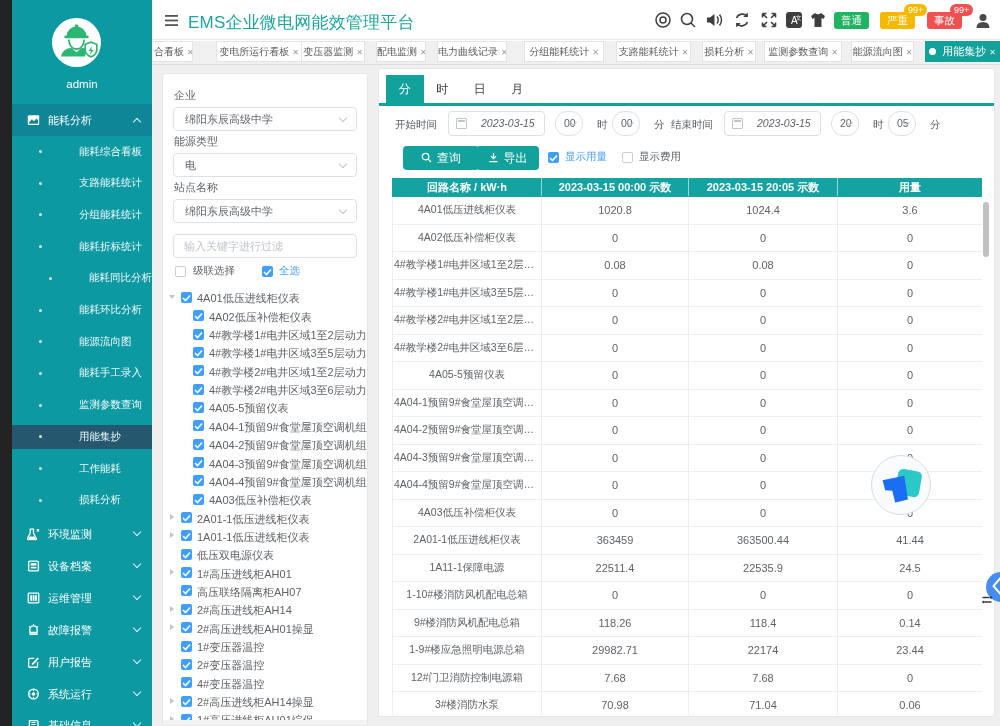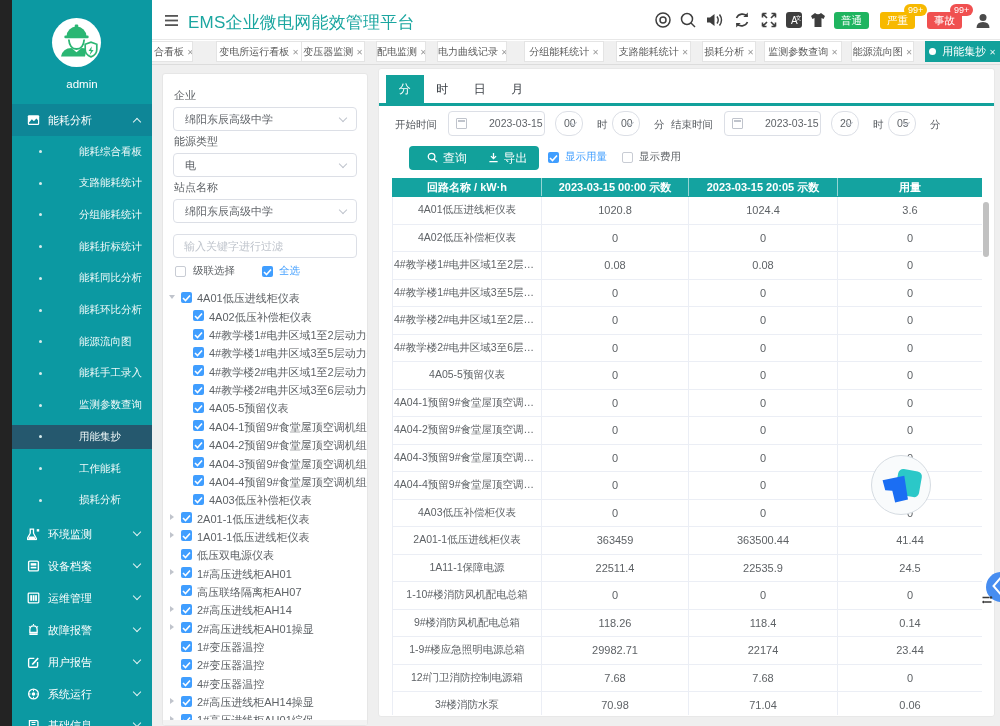--- a/index.html
+++ b/index.html
@@ -43,21 +43,21 @@
 .trow .ar.open { transform:rotate(90deg); }
 .trow .tx { position:absolute; top:2.5px; font-size:11px; color:#5E6266; white-space:nowrap; }
 #rcard { position:absolute; left:226px; top:3px; width:617px; height:649px; background:#fff; border:1px solid #E8E8E8; border-radius:3px; }
 #ptabs { position:absolute; left:0; top:6px; width:615px; height:31px; border-bottom:3px solid #12A19B; }
 .ptab { position:absolute; top:0; width:37.5px; height:28px; font-size:12px; color:#3A3F45; text-align:center; line-height:28px; }
 .ptab.act { background:#12A19B; color:#fff; }
 .flbl { position:absolute; font-size:10.5px; color:#5A5E63; top:49px; }
 .din { position:absolute; top:42px; height:25px; border:1px solid #DCDFE6; border-radius:4px; background:#fff; font-size:10.5px; color:#5F6368; line-height:23px; }
 .din .cal { position:absolute; left:7px; top:6px; width:11px; height:11px; border:1px solid #C0C4CC; border-radius:1px; }
 .din .cal:before { content:""; position:absolute; left:1px; top:1px; width:7px; height:2px; background:#C0C4CC; }
-.din .dtx { margin-left:40px; }
+.din .dtx { margin-left:32px;font-style:italic; }
 .ssel { position:absolute; top:42px; width:28px; height:25px; border:1px solid #DCDFE6; border-radius:12px; background:#fff; font-size:10.5px; color:#5F6368; line-height:23px; padding-left:8px; }
 .ssel .ar { position:absolute; right:6px; top:8px; width:5px; height:5px; border-right:1.3px solid #BFC4CC; border-bottom:1.3px solid #BFC4CC; transform:rotate(45deg); }
 .btn { position:absolute; top:77px; height:24px; background:#12A19B; border-radius:4px; color:#fff; font-size:12px; text-align:center; line-height:24px; }
 #tbl { width:590px; border-collapse:collapse; table-layout:fixed; }
 #tbl th { background:#14A3A0; color:#fff; font-weight:bold; font-size:11px; height:18px; border:1px solid #14A3A0; border-right:1px solid rgba(255,255,255,0.55); padding:0; }
 #tbl th:last-child { border-right:1px solid #14A3A0; }
 #tbl td { font-size:11px; color:#5E6266; text-align:center; height:27.5px; border:1px solid #EBEEF5; padding:0; }
 #tbl td .c { max-width:146px; overflow:hidden; text-overflow:ellipsis; white-space:nowrap; margin:0 auto; }
 #tbl td:first-child .c { font-size:10.5px; }
 #wm { left:871px; top:455px; width:60px; height:60px; border-radius:50%; background:#F9FBFC; border:1px solid #D6DCE2; z-index:30; }
@@ -95,21 +95,21 @@
       <span class="txt">支路能耗统计</span>
     </div>
 <div class="abs srow" style="top:198.9px;">
       <span class="dot"></span>
       <span class="txt">分组能耗统计</span>
     </div>
 <div class="abs srow" style="top:230.6px;">
       <span class="dot"></span>
       <span class="txt">能耗折标统计</span>
     </div>
-<div class="abs srow" style="top:262.3px;">
+<div class="abs srow" style="top:262.3px;margin-left:10px;">
       <span class="dot"></span>
       <span class="txt">能耗同比分析</span>
     </div>
 <div class="abs srow" style="top:294.0px;">
       <span class="dot"></span>
       <span class="txt">能耗环比分析</span>
     </div>
 <div class="abs srow" style="top:325.7px;">
       <span class="dot"></span>
       <span class="txt">能源流向图</span>
@@ -493,21 +493,21 @@
 <div class="ssel" style="left:176px">00<span class="ar"></span></div>
 <div class="flbl" style="left:218px">时</div>
 <div class="ssel" style="left:233px">00<span class="ar"></span></div>
 <div class="flbl" style="left:275px">分</div>
 <div class="flbl" style="left:292px">结束时间</div>
 <div class="din" style="left:345px;width:97px"><span class="cal"></span><span class="dtx">2023-03-15</span></div>
 <div class="ssel" style="left:452px">20<span class="ar"></span></div>
 <div class="flbl" style="left:494px">时</div>
 <div class="ssel" style="left:509px">05<span class="ar"></span></div>
 <div class="flbl" style="left:551px">分</div>
-<div class="btn" style="left:30px;width:76px"><svg width="11" height="11" viewBox="0 0 12 12" style="vertical-align:-1px;margin-right:5px">
+<div class="btn" style="left:24px;width:76px"><svg width="11" height="11" viewBox="0 0 12 12" style="vertical-align:-1px;margin-right:5px">
           <circle cx="5" cy="5" r="3.6" fill="none" stroke="#fff" stroke-width="1.4"></circle>
           <path d="M7.8 7.8 L11 11" stroke="#fff" stroke-width="1.4"></path>
         </svg>查询</div>
 <div class="btn" style="left:97px;width:63px"><svg width="11" height="11" viewBox="0 0 12 12" style="vertical-align:-1px;margin-right:5px">
           <path d="M6 1 v6 M3.2 4.5 L6 7.3 8.8 4.5" fill="none" stroke="#fff" stroke-width="1.4"></path>
           <path d="M1.5 10.5 h9" stroke="#fff" stroke-width="1.4"></path>
         </svg>导出</div>
 <div class="cb on" style="left:169px;top:83px">
         <svg width="9" height="8" viewBox="0 0 9 8">
           <path d="M1 4 l2.5 2.5 L8 1.5" stroke="#fff" stroke-width="1.6" fill="none"></path>

